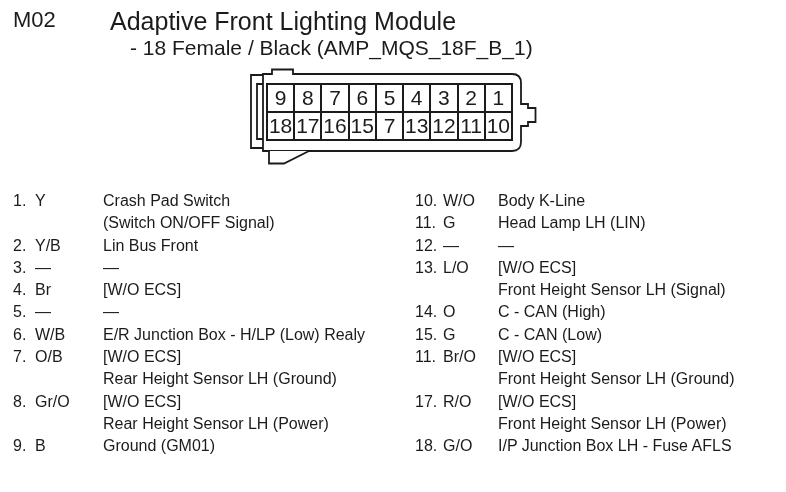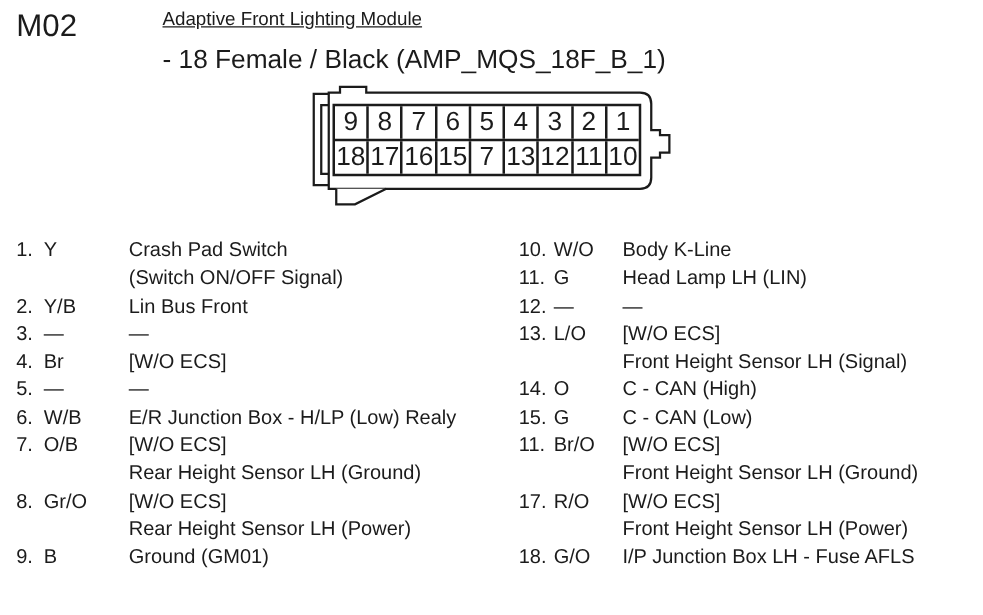--- a/index.html
+++ b/index.html
@@ -3,22 +3,22 @@
 <meta charset="utf-8">
 <style>
   html,body{margin:0;padding:0;}
   body{
     width:786px;height:492px;position:relative;overflow:hidden;
     background:#ffffff;color:#1b1b1b;
     font-family:"Liberation Sans", sans-serif;
   }
   .abs{position:absolute;}
   
-  .hdr-code{left:13px;top:7px;font-size:25px;text-align:center;}
-  .hdr-title{left:130px;top:7px;font-size:15px;text-decoration:underline;}
+  .hdr-code{left:13px;top:7px;font-size:22px;text-align:center;}
+  .hdr-title{left:110px;top:7px;font-size:25px;}
   .hdr-sub{left:130px;top:36px;font-size:21px;}
   
   .connector{left:240px;top:60px;width:305px;height:112px;}
   .connector svg{position:absolute;left:0;top:0;}
   .pin-grid{
     position:absolute;left:26px;top:23px;width:247px;height:58px;
     box-sizing:border-box;border:2px solid #1b1b1b;
     display:flex;flex-direction:column;background:#fff;
   }
   .pg-row{flex:1;display:flex;}

